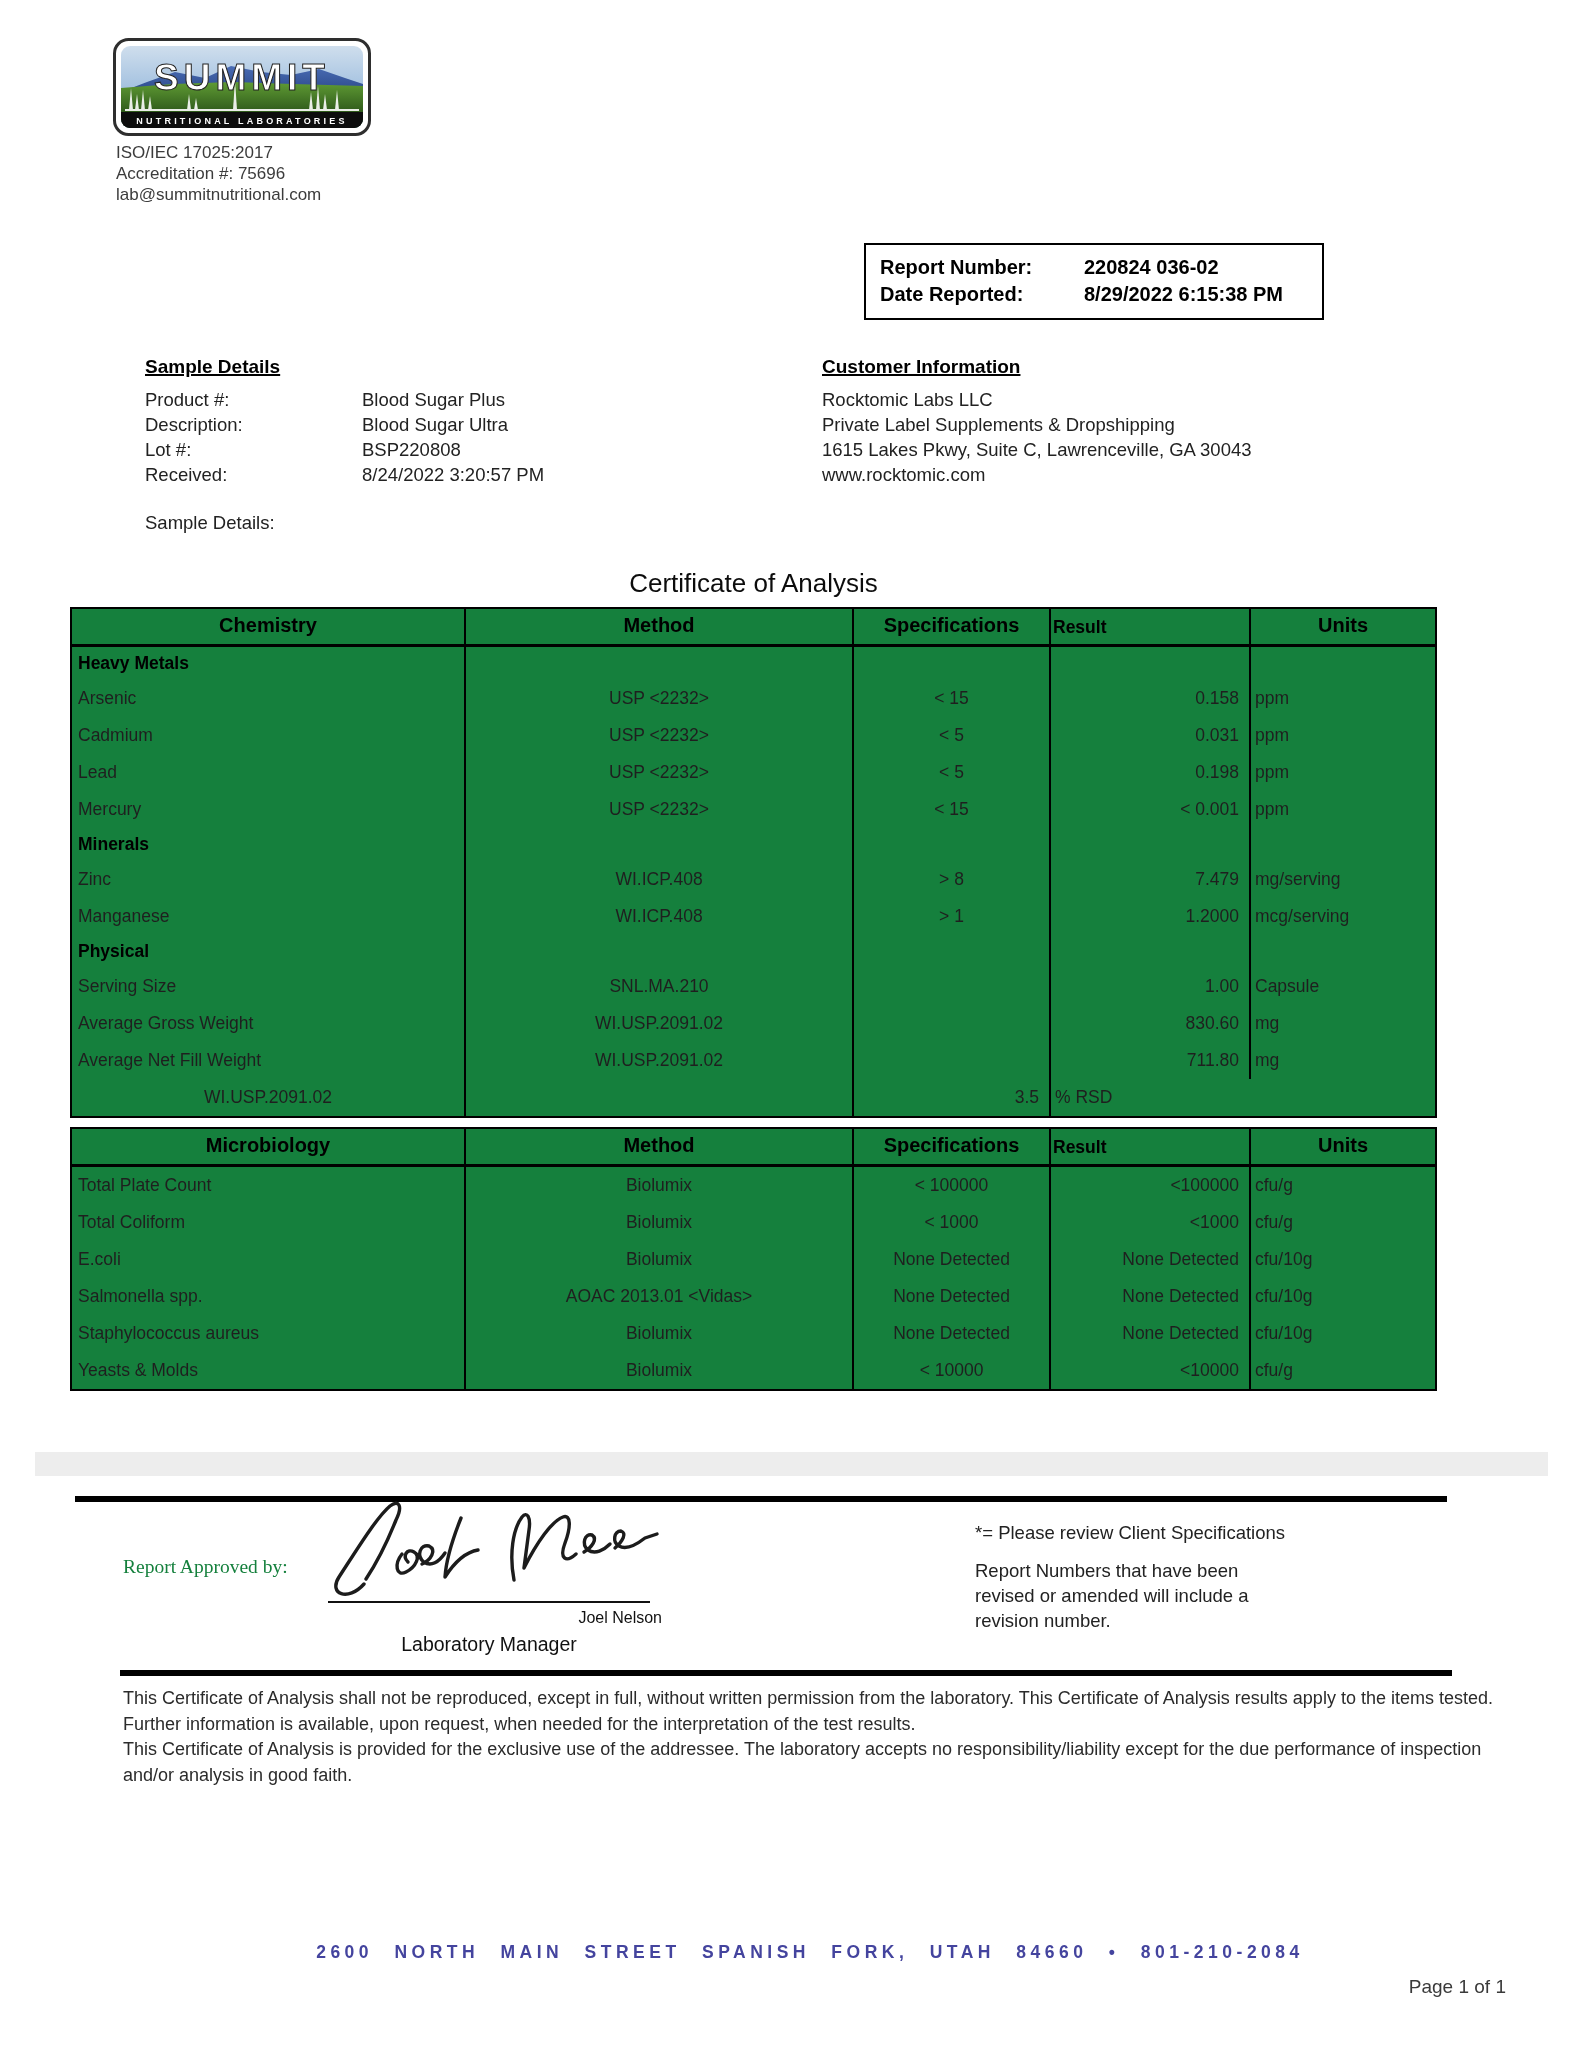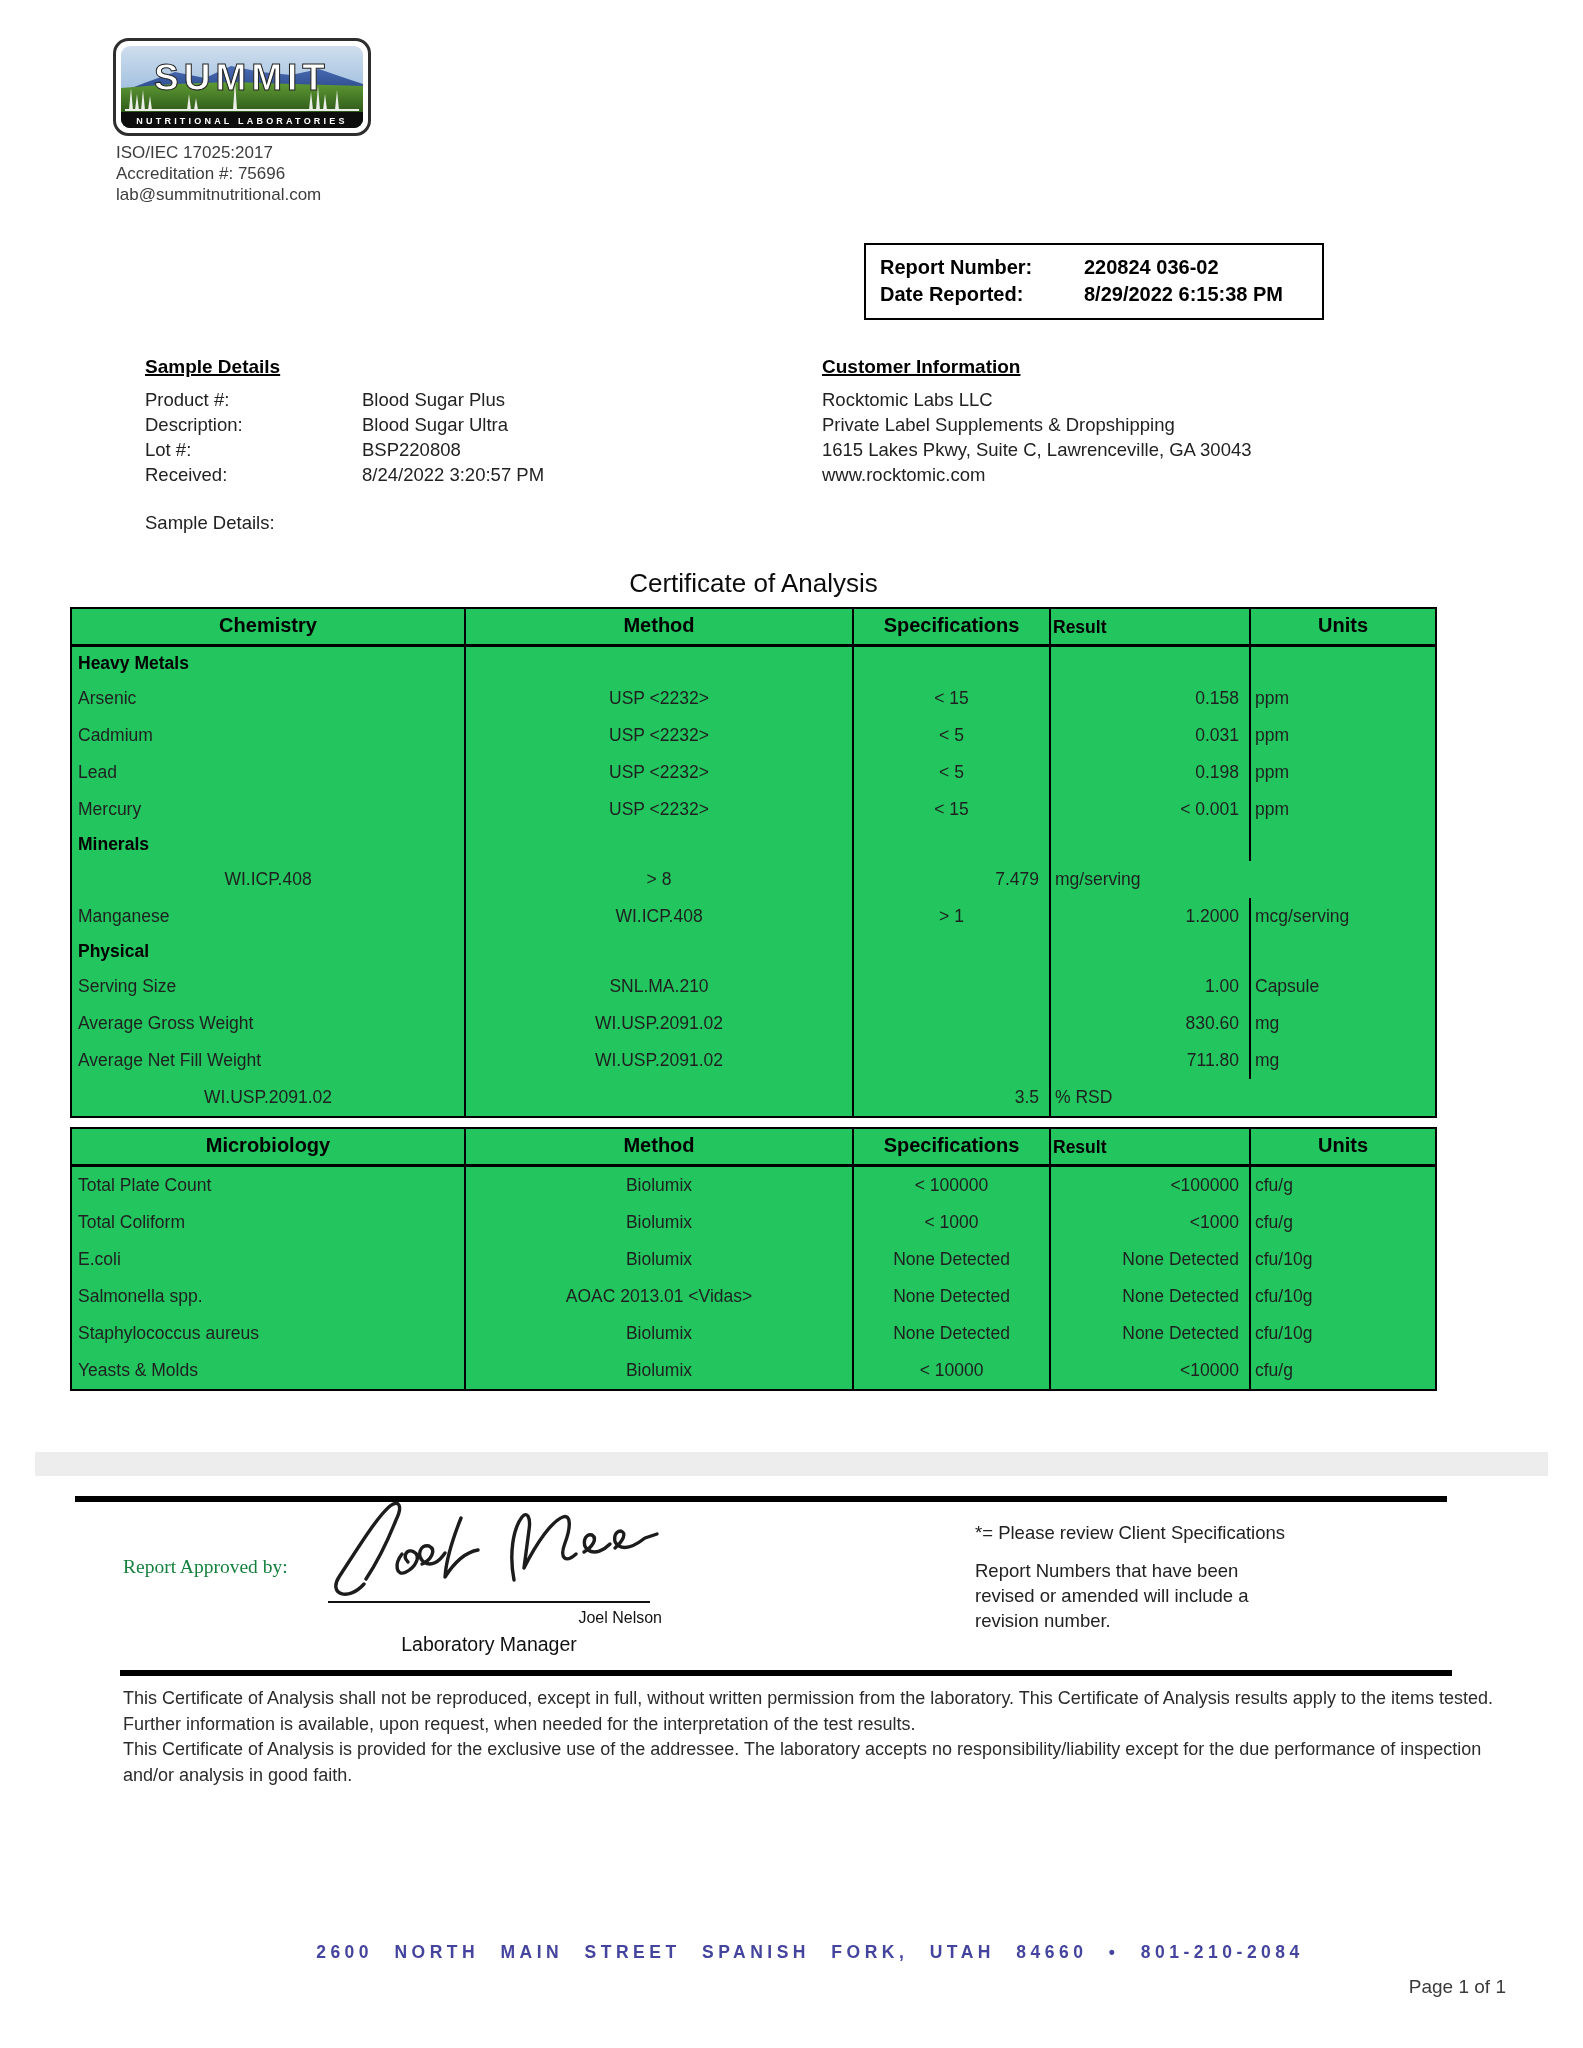--- a/index.html
+++ b/index.html
@@ -28,21 +28,21 @@
   .info-heading { font-size: 19px; font-weight: bold; color: #000; text-decoration: underline; text-decoration-thickness: 2px; margin-bottom: 9px; }
   .sample-details { position: absolute; left: 145px; top: 356px; font-size: 18.5px; }
   .sample-details .frow { display: flex; line-height: 25px; color: #222; }
   .sample-details .flabel { width: 217px; }
   .customer-info { position: absolute; left: 822px; top: 356px; font-size: 18.5px; }
   .customer-info .cline { line-height: 25px; color: #222; }
   .sample-extra { position: absolute; left: 145px; top: 512px; font-size: 18.5px; color: #222; }
   
   .coa-title { position: absolute; left: 70px; top: 568px; width: 1367px; text-align: center; font-size: 26px; color: #0c0c0c; }
   
-  .coa-table { position: absolute; left: 70px; width: 1367px; border: 2.5px solid #000; background: #22c55e; }
+  .coa-table { position: absolute; left: 70px; width: 1367px; border: 2.5px solid #000; background: #15803d; }
   .coa-table.chem { top: 607px; }
   .coa-table.micro { top: 1127px; }
   .thead { display: grid; grid-template-columns: 394px 388px 197px 200px 1fr; border-bottom: 3.5px solid #000; }
   .th {
     font-weight: bold; font-size: 20px; color: #000; text-align: center;
     padding: 4px 2px 5px 2px; line-height: 24px;
   }
   .th.c-result { font-size: 17.5px; padding-top: 6px; }
   .th:not(:last-child) { border-right: 2px solid #000; }
   .trow { display: grid; grid-template-columns: 394px 388px 197px 200px 1fr; }
@@ -235,20 +235,21 @@
 
         <div class="trow section-row">
           <div class="td c-analyte">Minerals</div>
           <div class="td c-method"></div>
           <div class="td c-spec"></div>
           <div class="td c-result"></div>
           <div class="td c-units"></div>
         </div>
 
         <div class="trow">
+          <div class="td c-analyte">Zinc</div>
           <div class="td c-method">WI.ICP.408</div>
           <div class="td c-spec">&gt; 8</div>
           <div class="td c-result">7.479</div>
           <div class="td c-units">mg/serving</div>
         </div>
 
         <div class="trow">
           <div class="td c-analyte">Manganese</div>
           <div class="td c-method">WI.ICP.408</div>
           <div class="td c-spec">&gt; 1</div>

